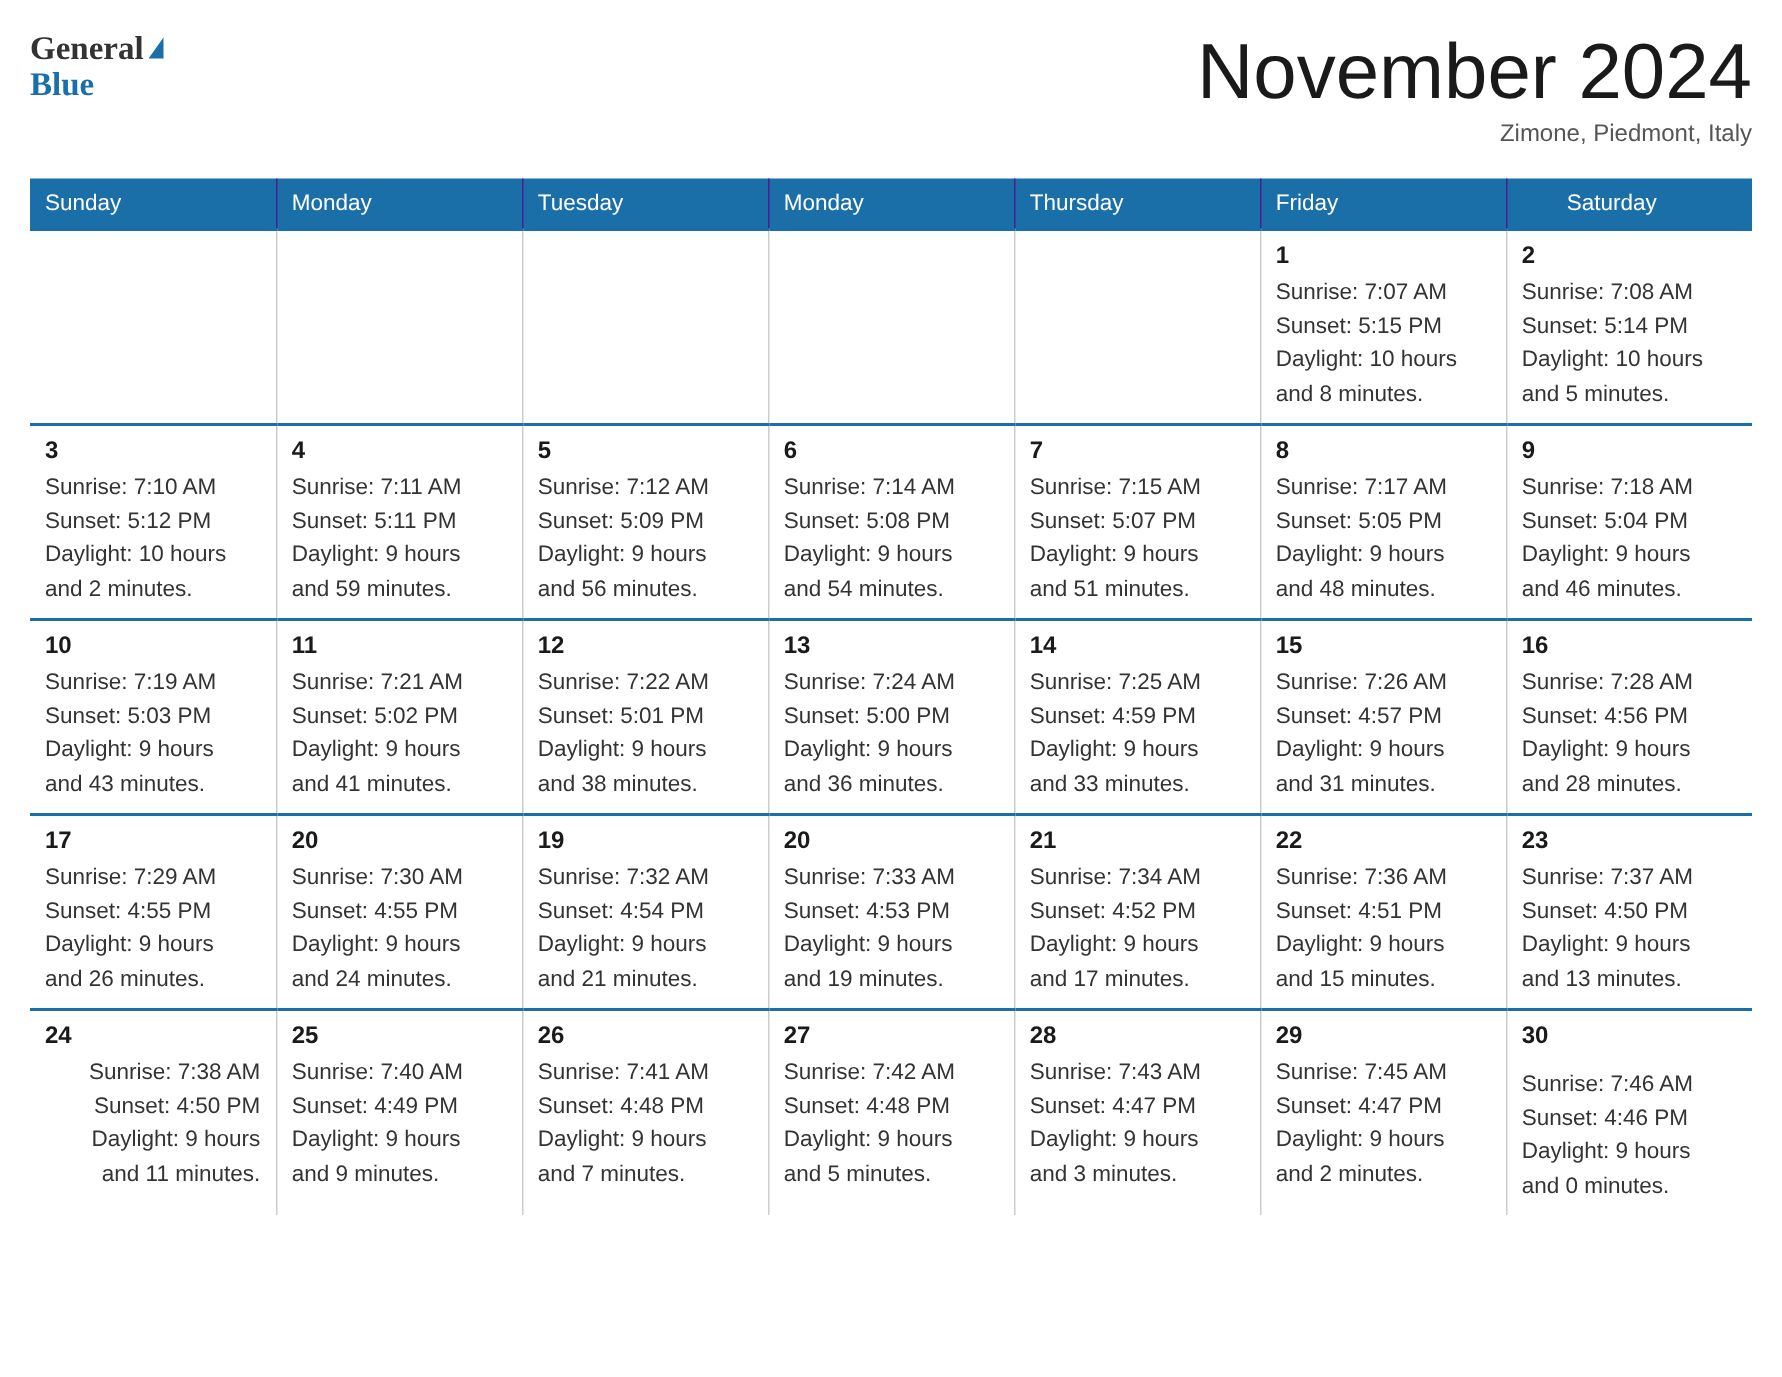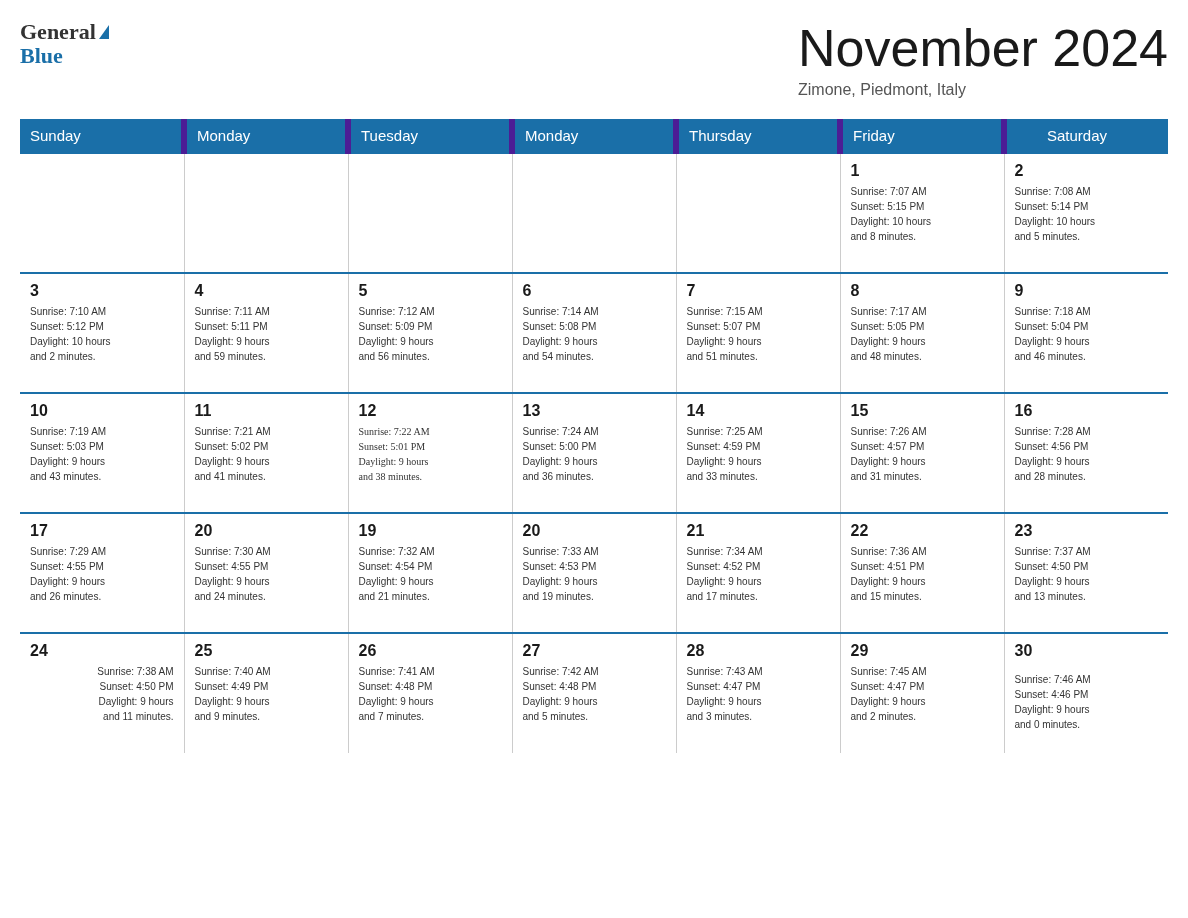--- a/index.html
+++ b/index.html
@@ -29,21 +29,21 @@
     .logo-triangle {
       display: inline-block;
       width: 0;
       height: 0;
       border-left: 10px solid transparent;
       border-bottom: 14px solid #1a6fa8;
       margin-left: 3px;
       vertical-align: middle;
     }
     .title-area {
-      text-align: left;
+      text-align: right;
     }
     .month-title {
       font-size: 52px;
       font-weight: normal;
       color: #1a1a1a;
       line-height: 1.1;
     }
     .location-title {
       font-size: 16px;
       color: #555;
@@ -54,21 +54,21 @@
       border-collapse: collapse;
       table-layout: fixed;
     }
     .calendar-table thead tr th {
       background-color: #1a6fa8;
       color: #fff;
       font-size: 15px;
       font-weight: normal;
       padding: 8px 10px;
       text-align: left;
-      border-right: 6px solid #4c1d95;
+      border-right: 1px solid #4c1d95;
     }
     .calendar-table thead tr th:last-child {
       border-right: none;
       padding-left: 40px;
     }
     .calendar-table tbody tr td {
       border-top: 2px solid #1a6fa8;
       border-right: 1px solid #ccc;
       vertical-align: top;
       padding: 8px 10px;
@@ -80,21 +80,21 @@
     .calendar-table tbody tr td:last-child {
       border-right: none;
     }
     .day-number {
       font-size: 16px;
       font-weight: bold;
       color: #1a1a1a;
       margin-bottom: 4px;
     }
     .day-info {
-      font-size: 10px;
+      font-size: 15px;
       color: #333;
       line-height: 1.5;
     }
     .empty-cell {
       background: #fff;
     }
   </style>
 </head>
 <body>
 
@@ -207,21 +207,21 @@
         </td>
         <td>
           <div class="day-number">11</div>
           <div class="day-info" style="white-space: pre-line;">Sunrise: 7:21 AM
 Sunset: 5:02 PM
 Daylight: 9 hours
 and 41 minutes.</div>
         </td>
         <td>
           <div class="day-number">12</div>
-          <div class="day-info" style="white-space: pre-line; font-family: Liberation Serif, serif;">Sunrise: 7:22 AM
+          <div class="day-info" style="white-space: pre-line;">Sunrise: 7:22 AM
 Sunset: 5:01 PM
 Daylight: 9 hours
 and 38 minutes.</div>
         </td>
         <td>
           <div class="day-number">13</div>
           <div class="day-info" style="white-space: pre-line;">Sunrise: 7:24 AM
 Sunset: 5:00 PM
 Daylight: 9 hours
 and 36 minutes.</div>

